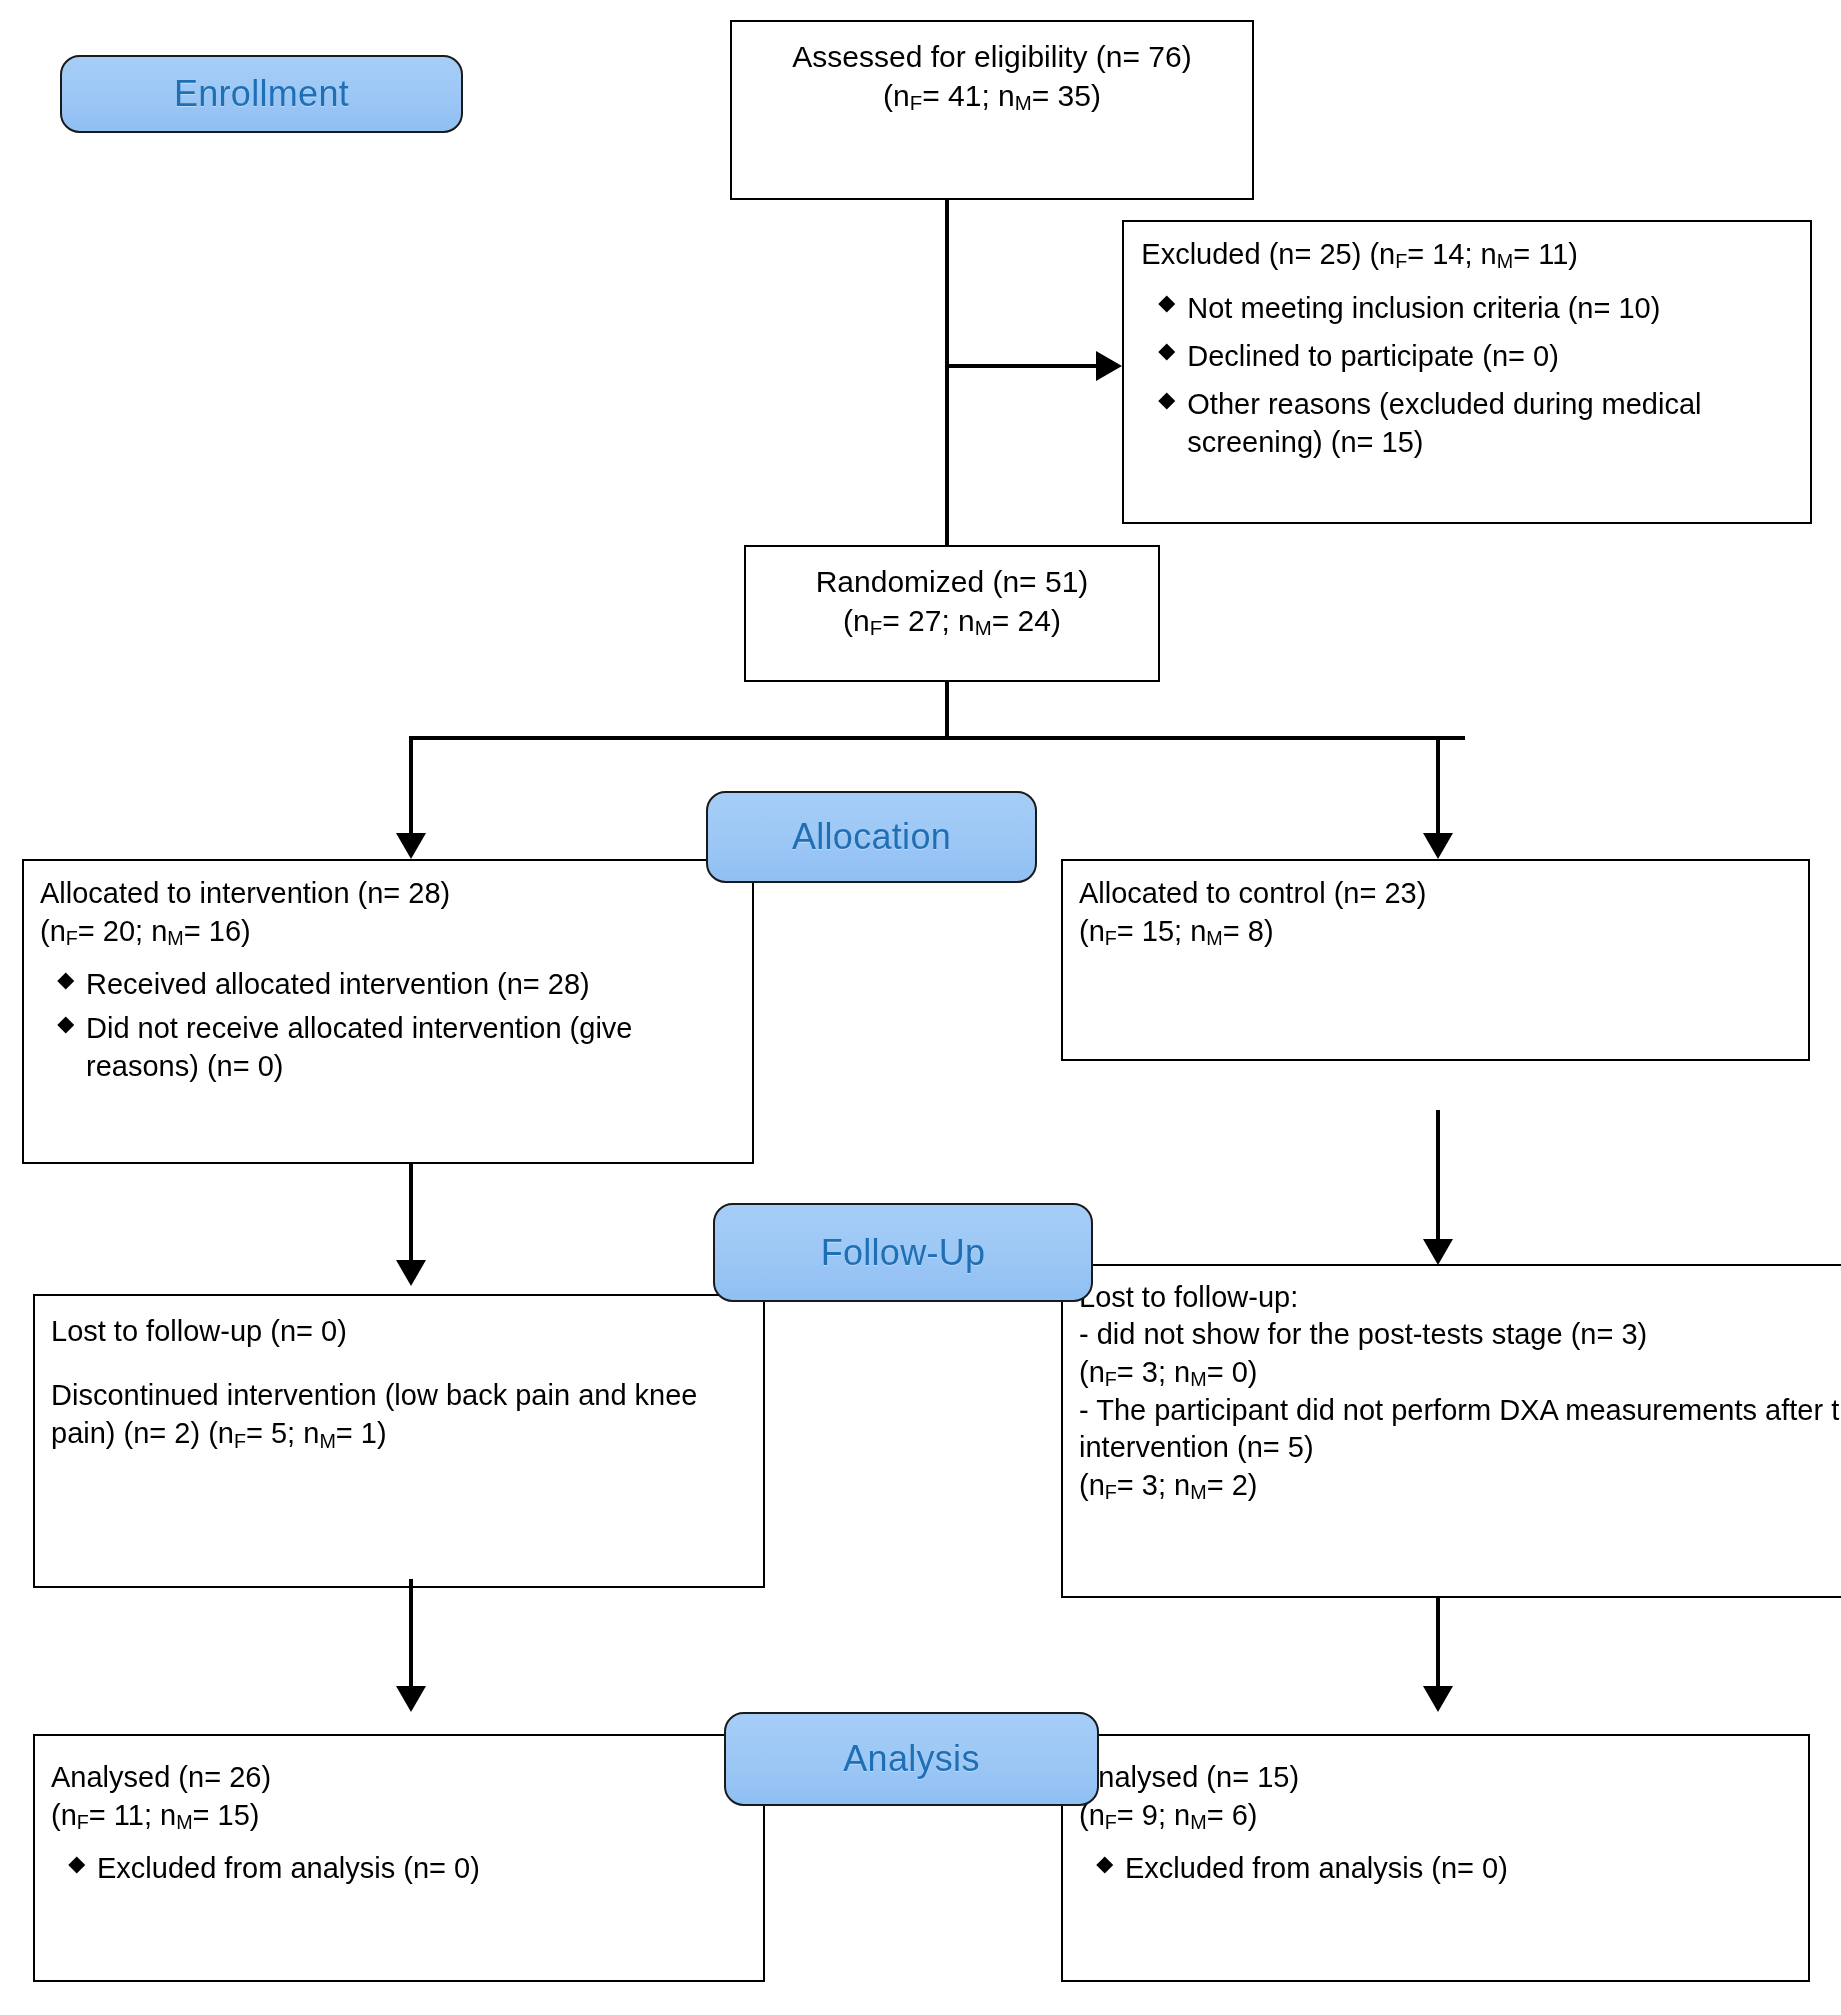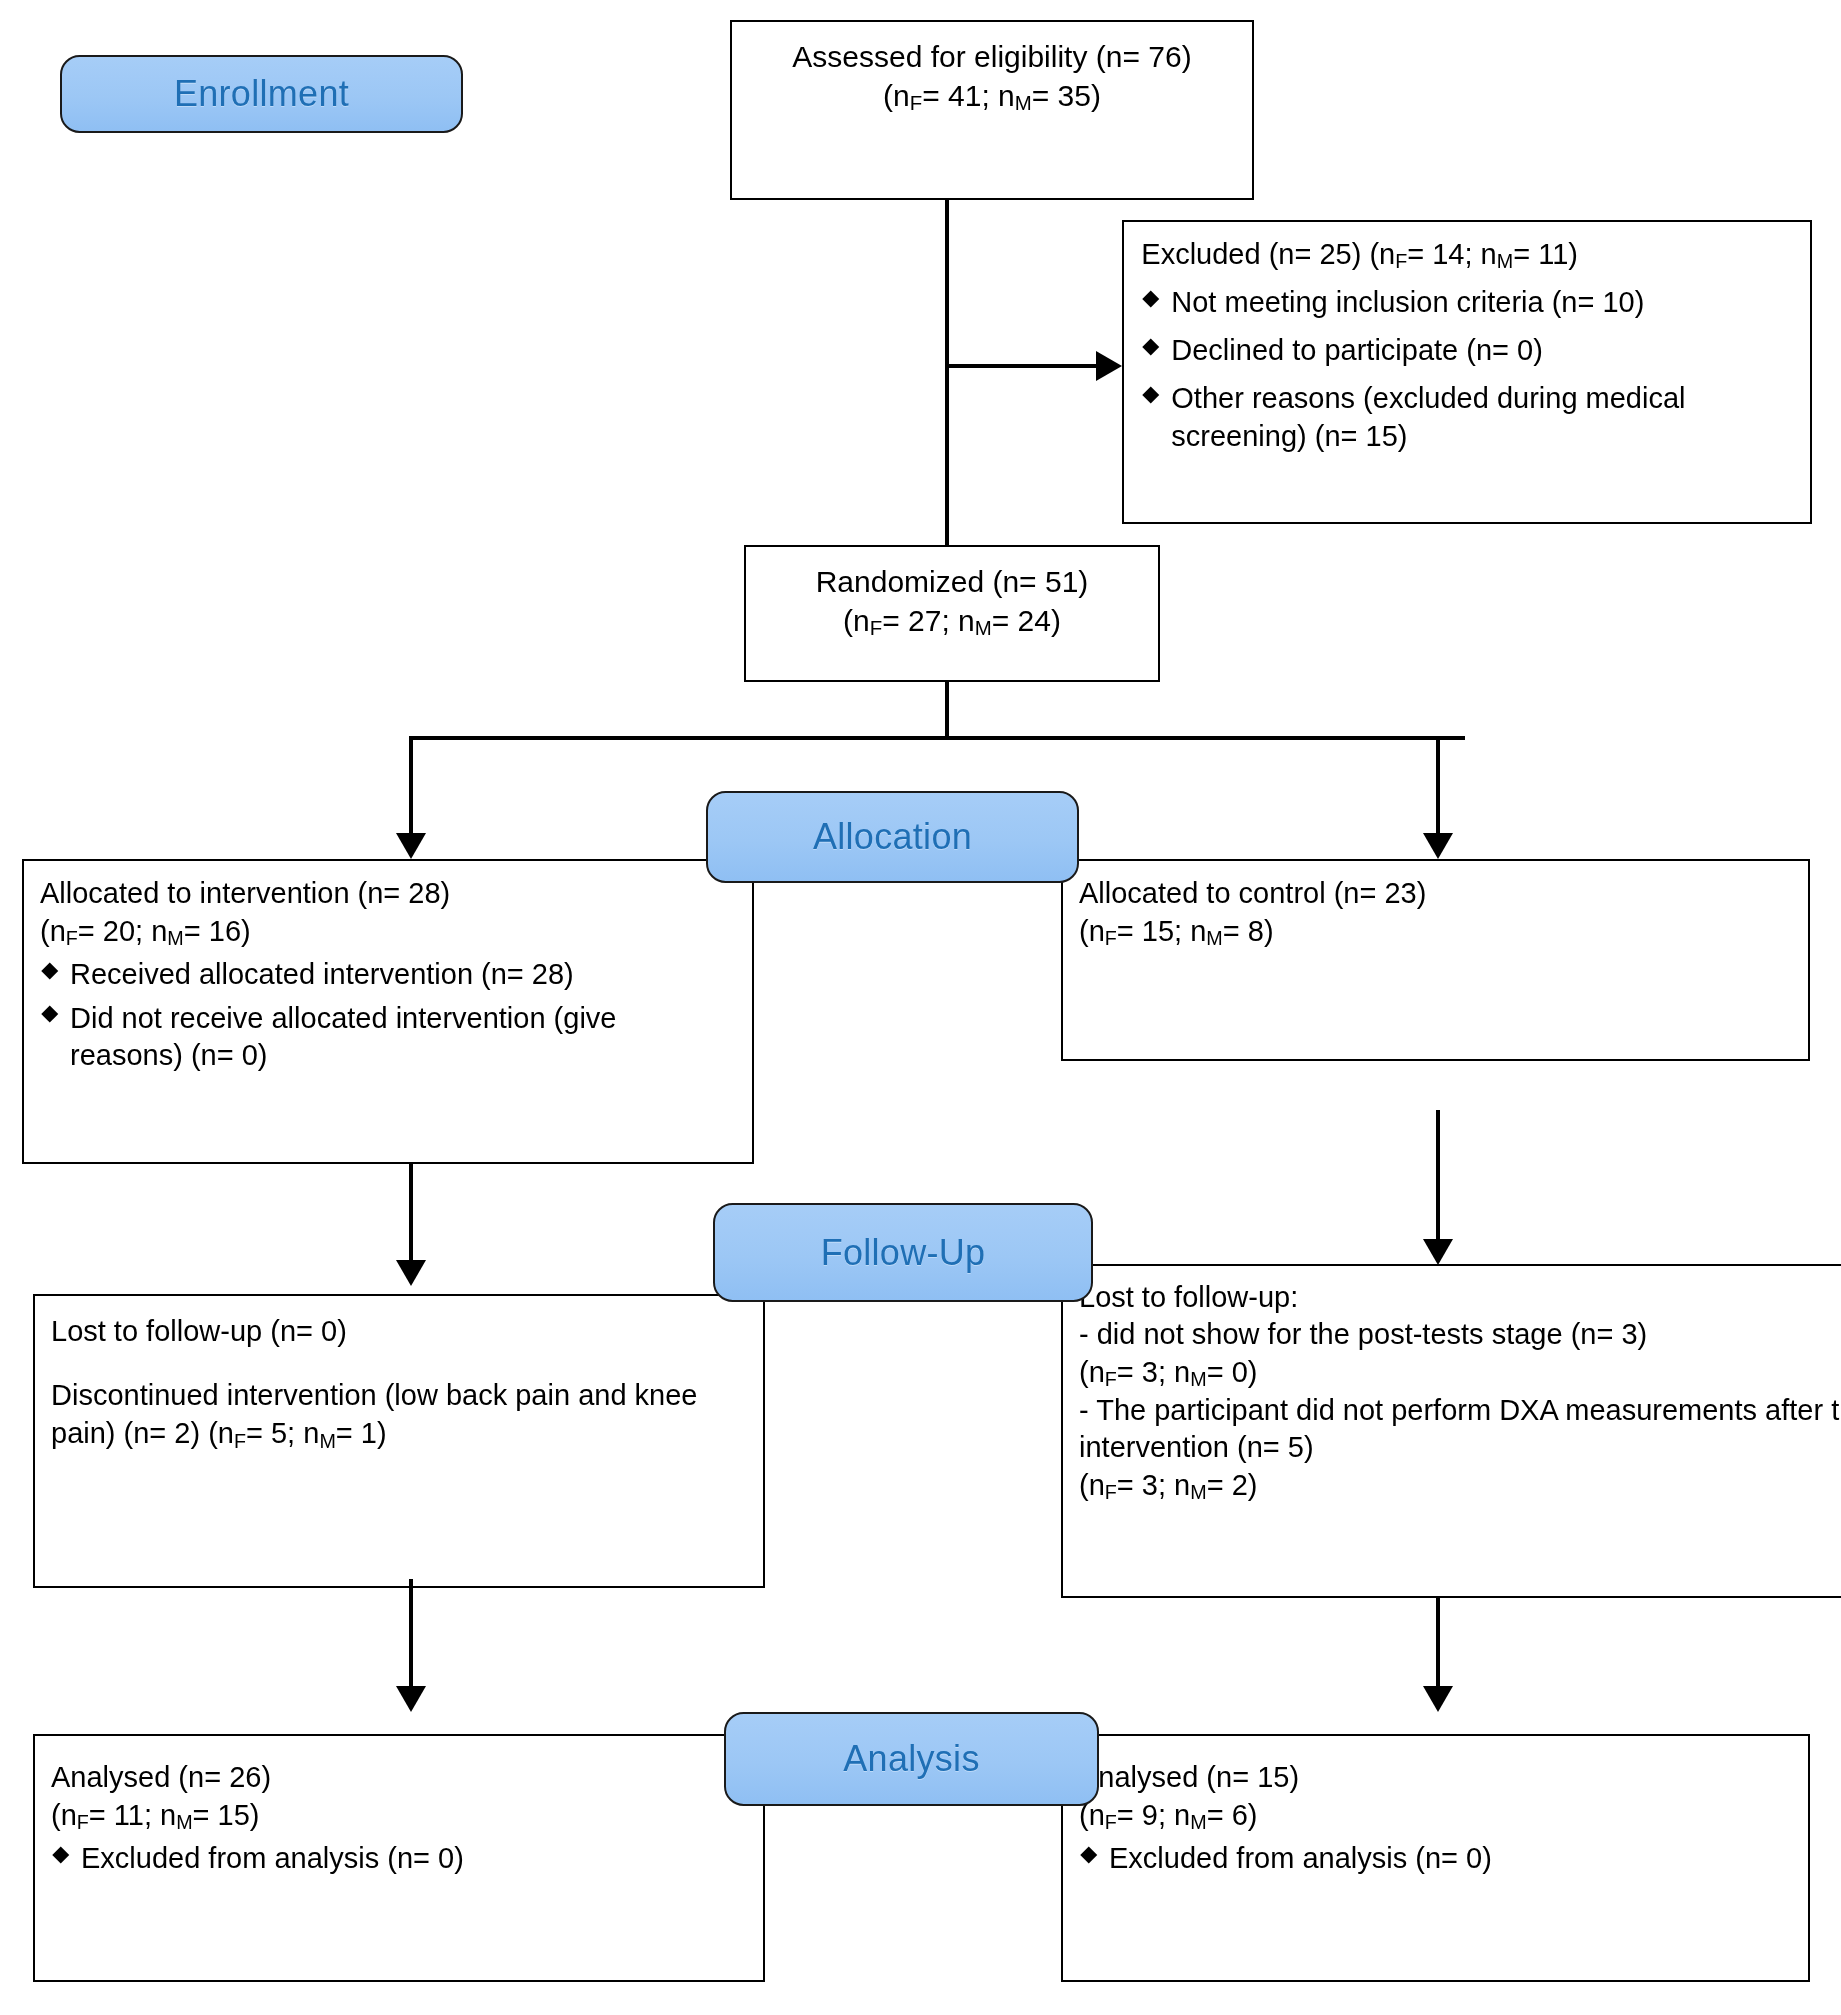--- a/index.html
+++ b/index.html
@@ -37,21 +37,21 @@
     font-size: 0.68em;
     vertical-align: baseline;
     position: relative;
     top: 0.22em;
     letter-spacing: 0;
   }
 
   
   .bullets {
     list-style: none;
-    margin: 0;
+    margin: 16px;
     padding: 0;
   }
   .bullets li {
     position: relative;
     padding-left: 30px;
     margin: 5.8px 0 0 0;
   }
   .bullets li .dia {
     position: absolute;
     left: 3.5px;
@@ -136,21 +136,21 @@
     <span class="ln"><span>(n</span><sub>F</sub><span>= 27; n</span><sub>M</sub><span>= 24)</span></span>
   </div>
 
   <div class="vline" style="left:945px; top:682px; height:58px;"></div>
   <div class="hline" style="left:409px; top:736px; width:1056px;"></div>
   <div class="vline" style="left:409px; top:736px; height:104px;"></div>
   <div class="arrow-down" style="left:396px; top:833px;"></div>
   <div class="vline" style="left:1436px; top:736px; height:104px;"></div>
   <div class="arrow-down" style="left:1423px; top:833px;"></div>
 
-  <div class="pill" style="left:706px; top:791px; width:373px; height:92px;">
+  <div class="pill" style="left:706px; top:791px; width:331px; height:92px;">
     <span>Allocation</span>
   </div>
 
   <div class="box" style="left:22px; top:859px; width:732px; height:305px; font-size:29px; padding:14px 16px;">
     <div class="ln wrap">Allocated to intervention (n= 28)</div>
     <div class="ln wrap"><span>(n</span><sub>F</sub><span>= 20; n</span><sub>M</sub><span>= 16)</span></div>
     <ul class="bullets">
       <li><span class="dia"></span><span>Received allocated intervention (n= 28)</span></li>
       <li><span class="dia"></span><span>Did not receive allocated intervention (give reasons) (n= 0)</span></li>
     </ul>

